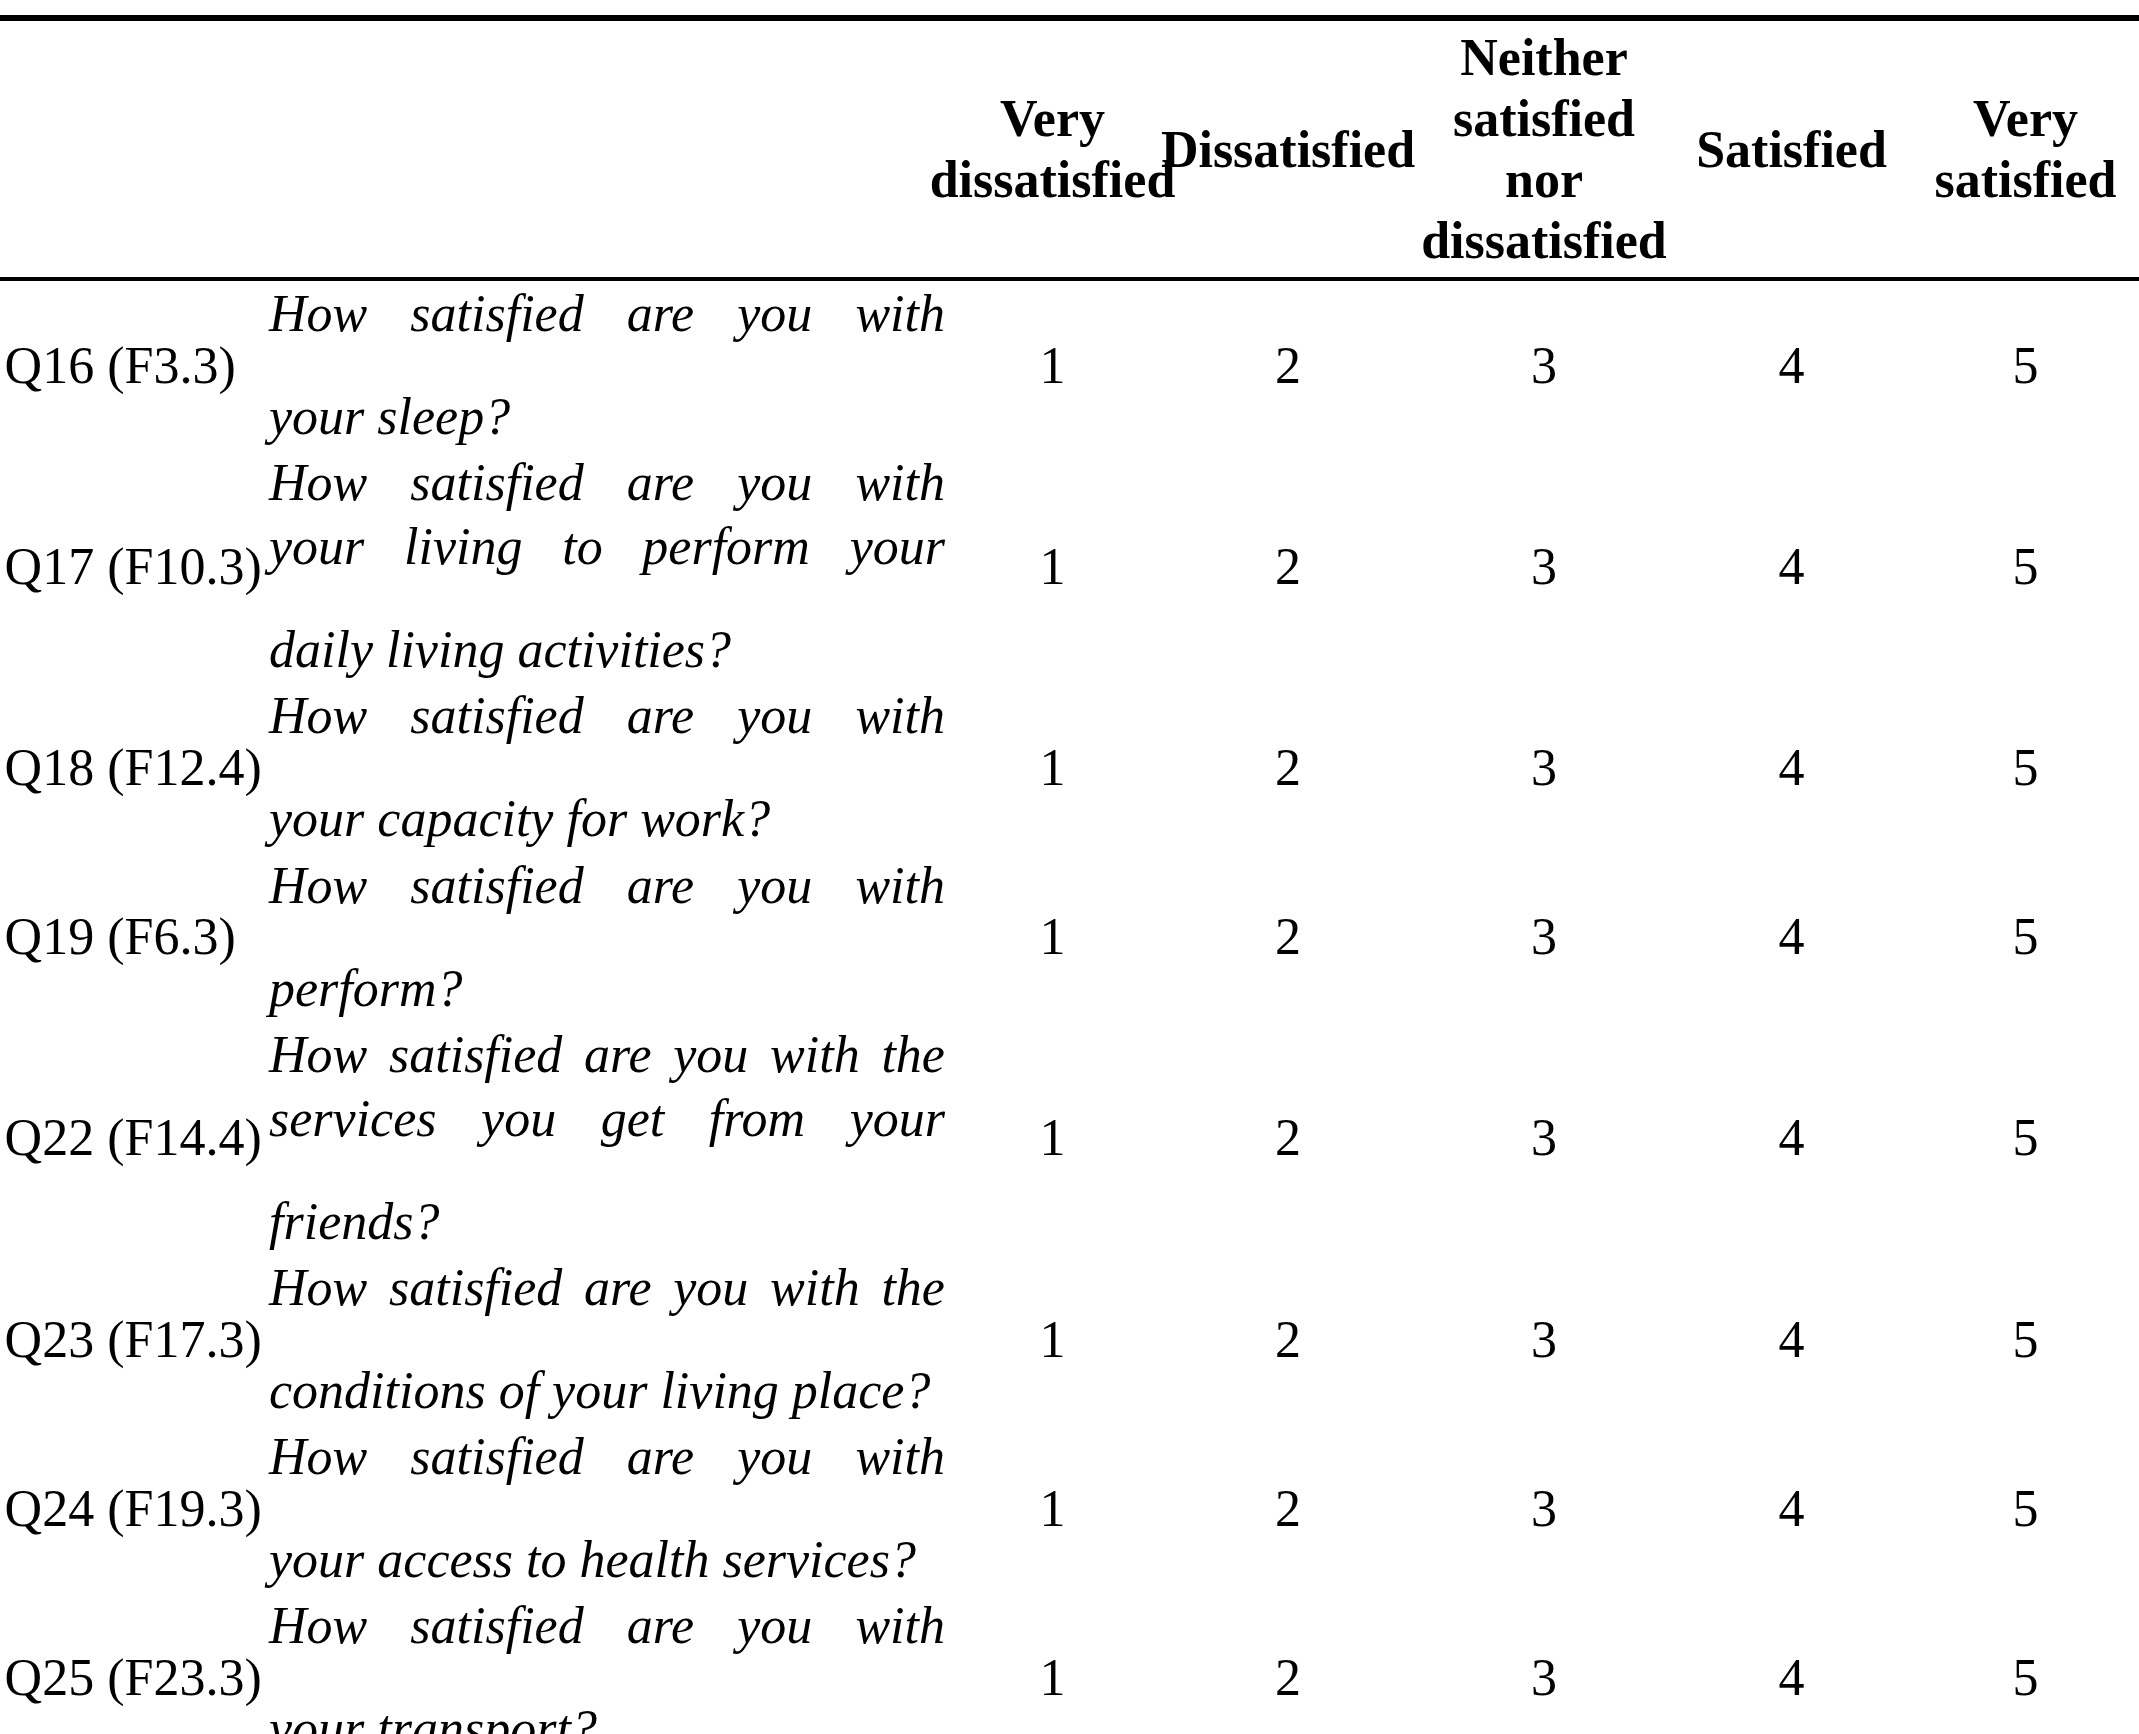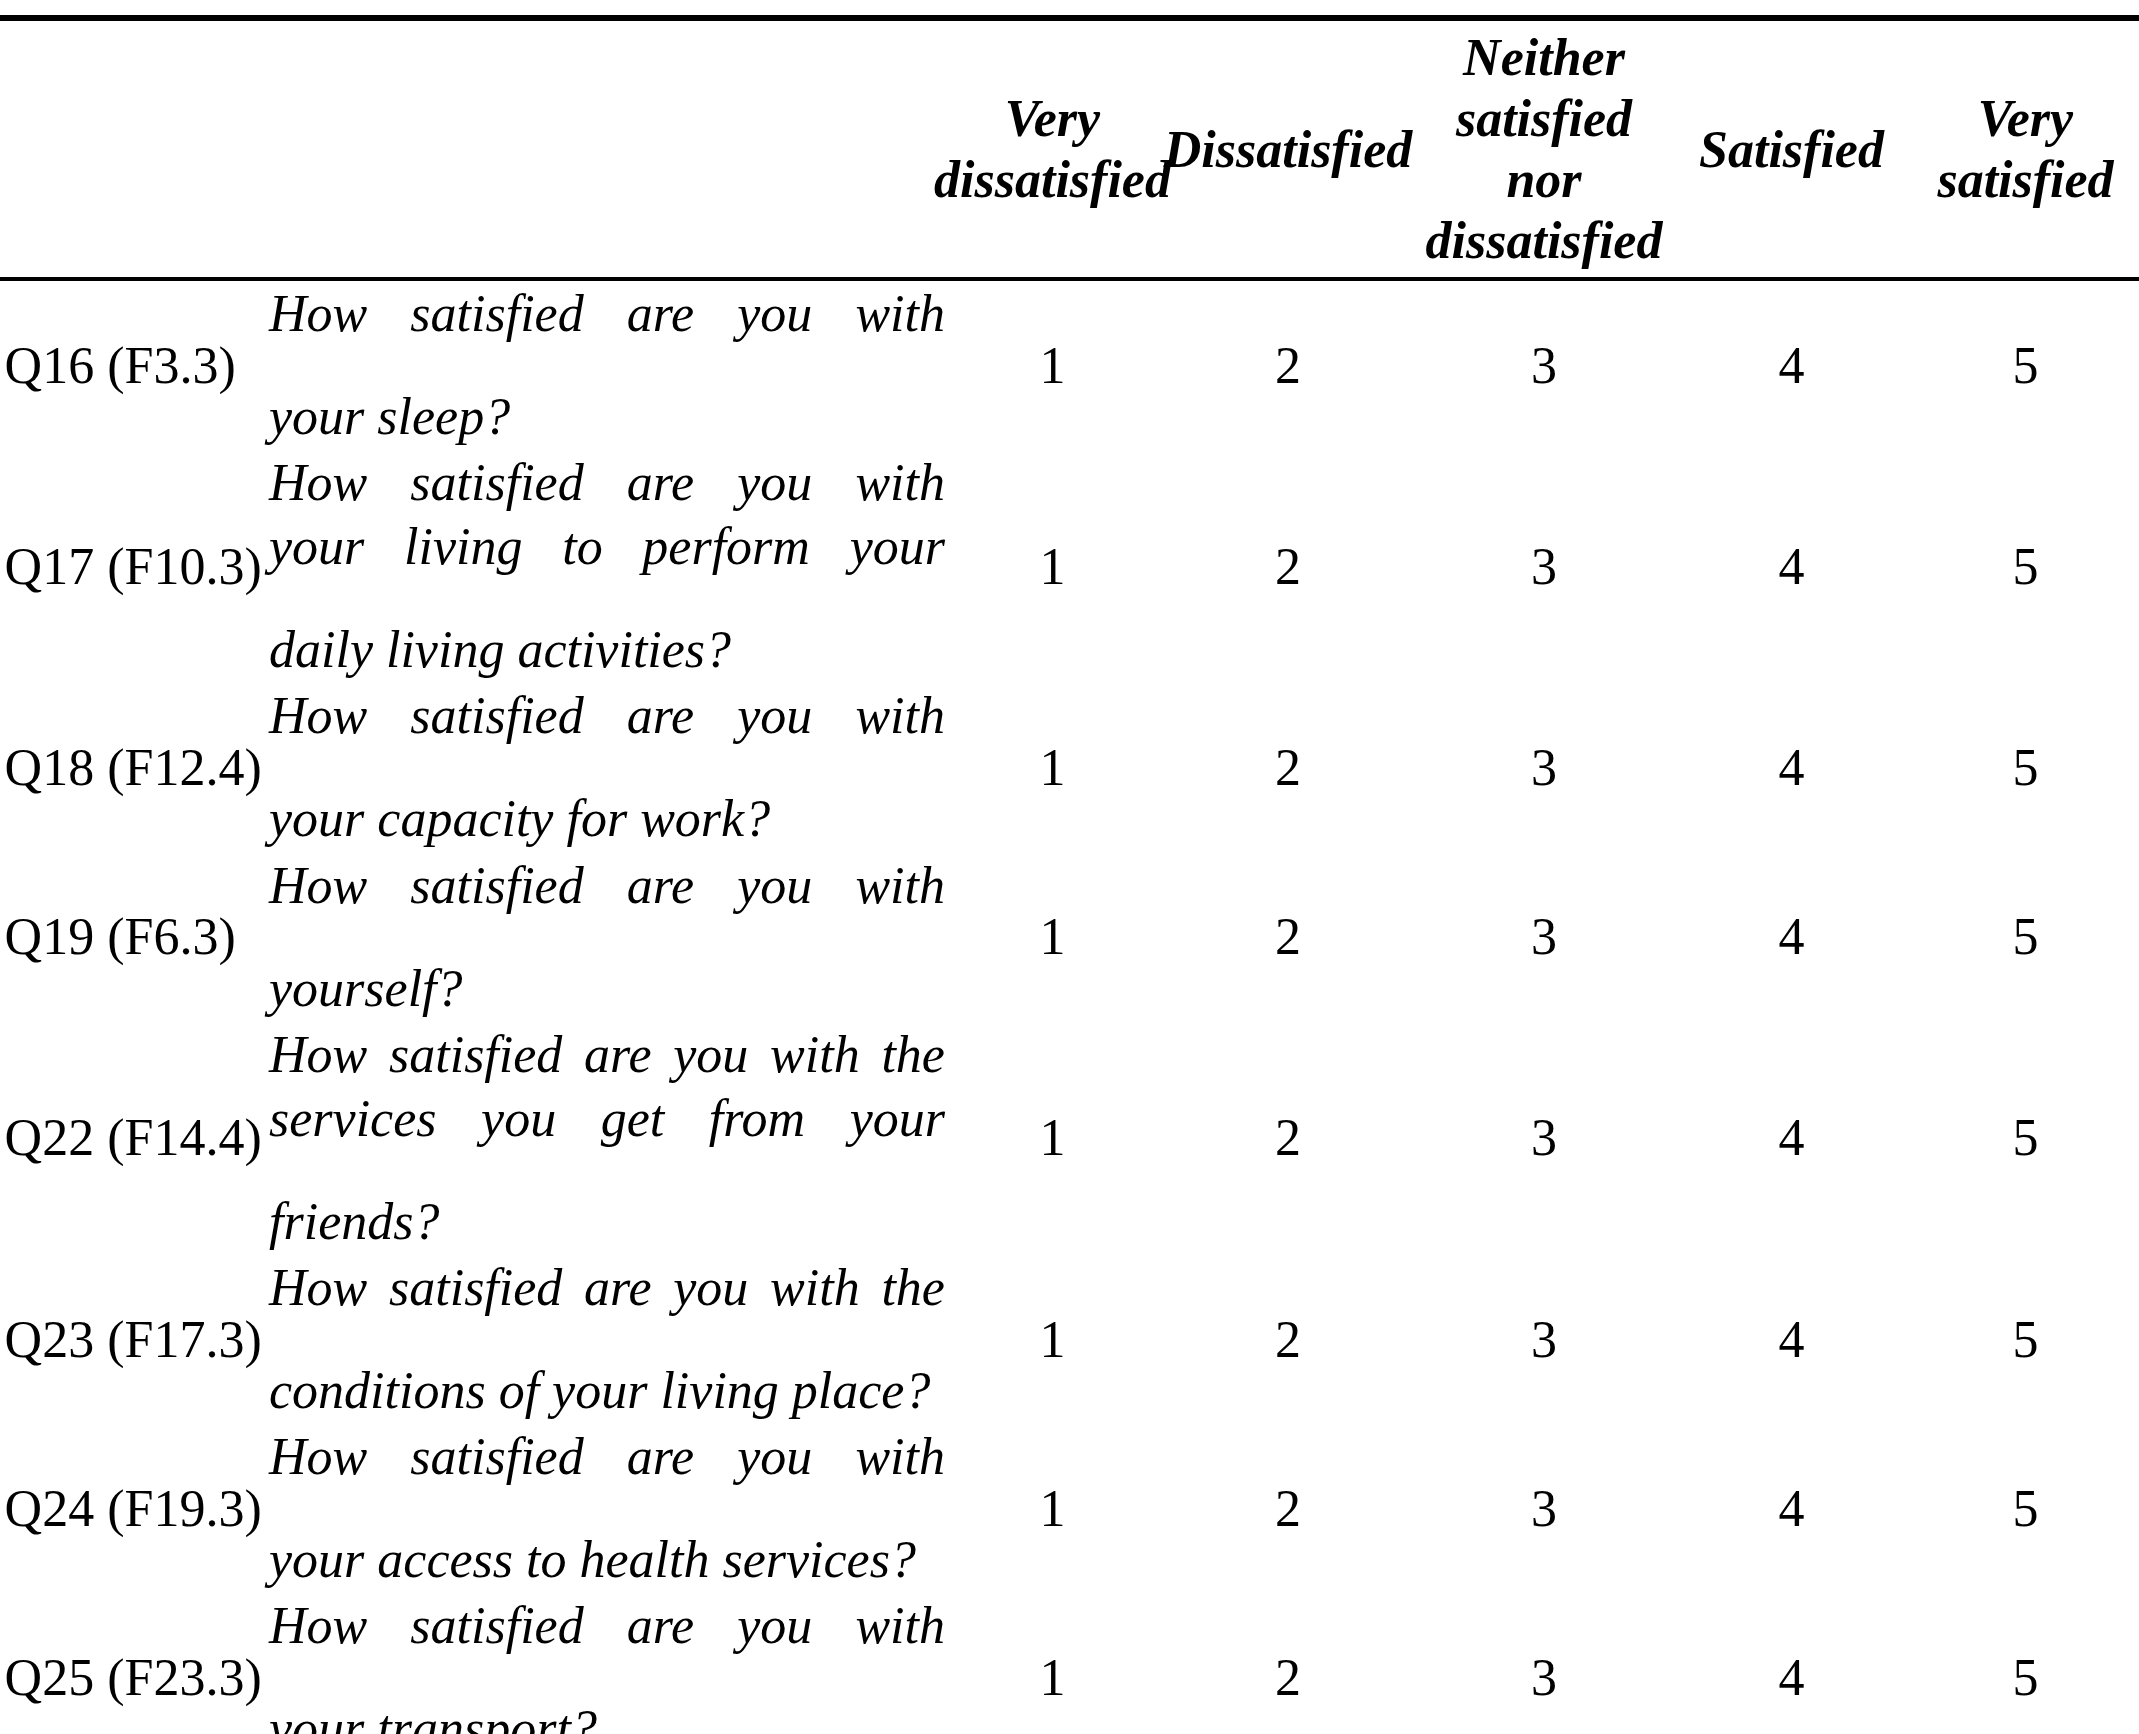--- a/index.html
+++ b/index.html
@@ -41,21 +41,20 @@
   col.c-v5{width:229px;}
 
   thead th{
     border-bottom:4px solid var(--ink);
     height:256px;
     padding:0;
     vertical-align:middle;
     font-weight:bold;
     font-size:52px;
     line-height:61px;
-    font-style:italic;
   }
   thead th .hwrap{
     display:flex;
     align-items:center;
     justify-content:center;
     height:100%;
   }
   thead th .hlabel{
     white-space:pre-line;
     text-align:center;
@@ -205,21 +204,21 @@
         <tr>
     <td class="code-cell">Q19 (F6.3)</td>
     <td class="question-cell">
             <div class="jl">
               <span>How</span>
               <span>satisfied</span>
               <span>are</span>
               <span>you</span>
               <span>with</span>
             </div>
-            <div class="ll">yourself?</div>
+            <div class="ll">perform?</div>
           </td>
     <td class="value-cell">1</td>
     <td class="value-cell">2</td>
     <td class="value-cell">3</td>
     <td class="value-cell">4</td>
     <td class="value-cell">5</td>
   </tr>
         <tr>
     <td class="code-cell">Q22 (F14.4)</td>
     <td class="question-cell">

